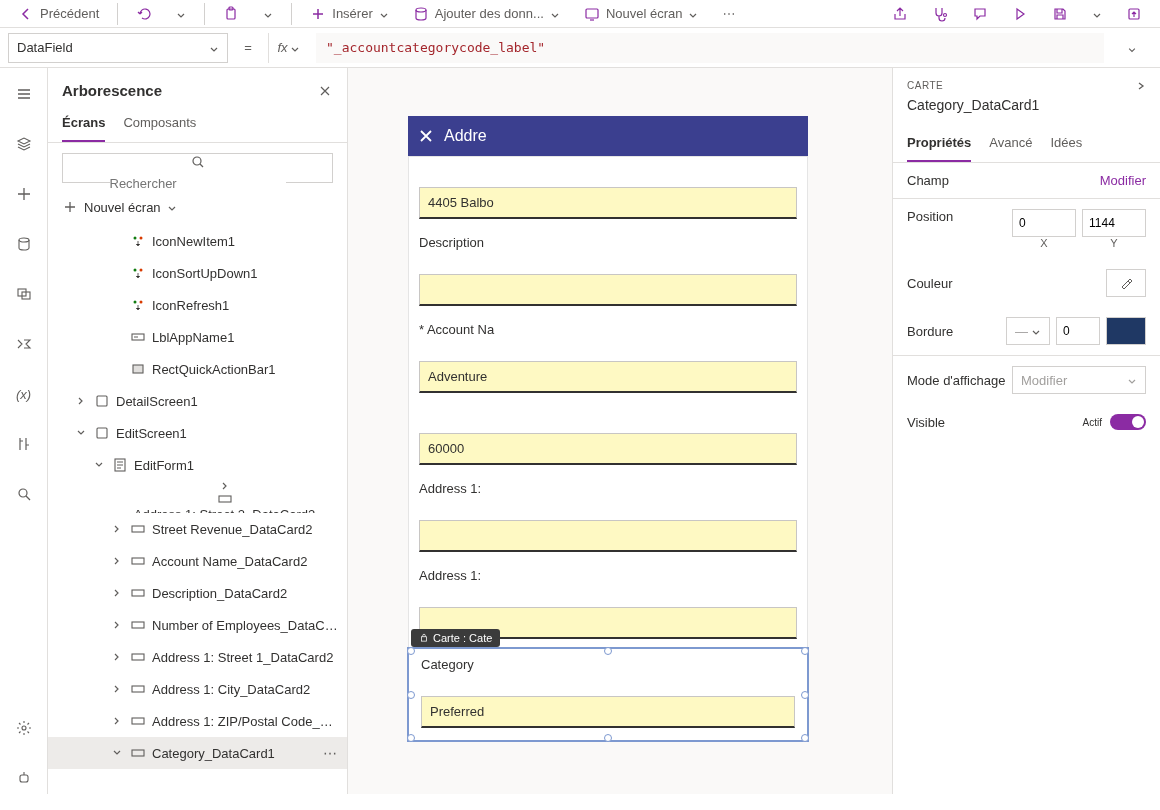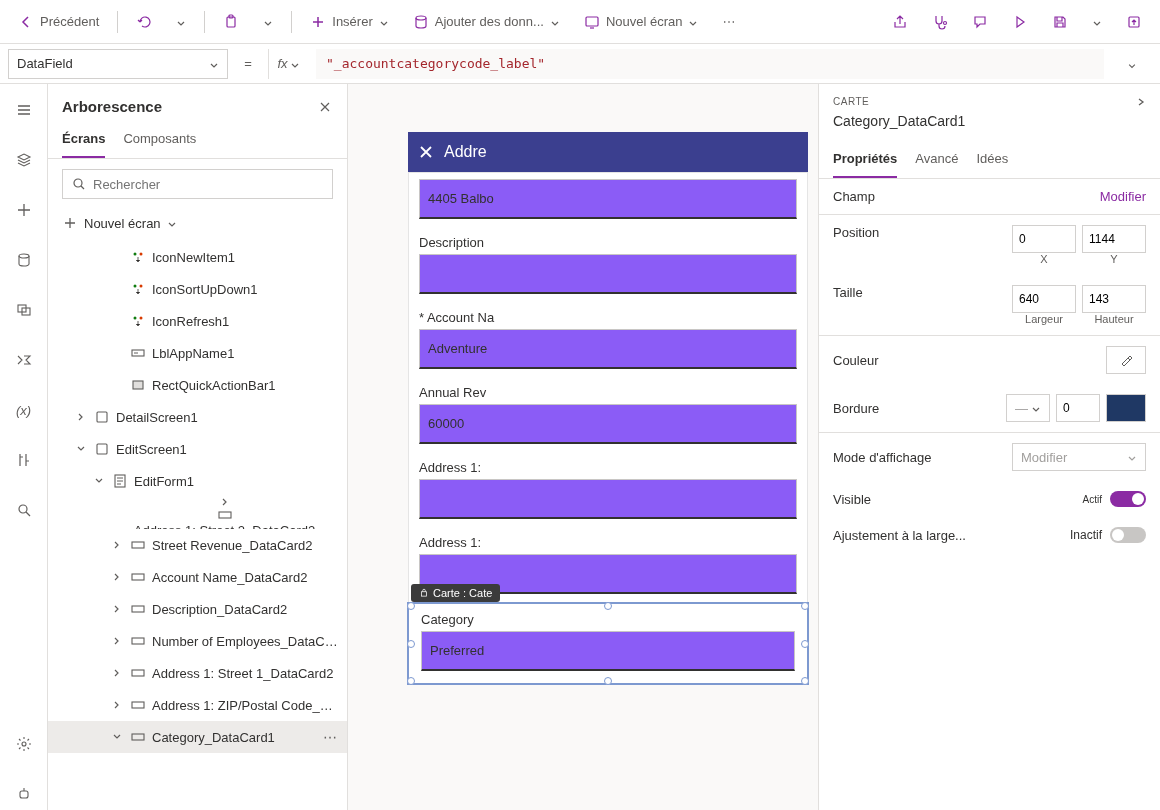--- a/index.html
+++ b/index.html
@@ -1,20 +1,20 @@
 <!DOCTYPE html>
 <html><head>
 <meta charset="utf-8">
 <style>
   * { box-sizing: border-box; margin: 0; padding: 0; font-family: "Segoe UI", -apple-system, sans-serif; }
   body { width: 1160px; height: 810px; overflow: hidden; background: #fff; font-size: 13px; color: #323130; }
   :root { --accent: #8b2ba3; --border: #e1dfdd; --border2: #d2d0ce; --text-muted: #605e5c; --blue: #3b5998; --darkblue: #1f3864; }
 
   
-  .topbar { height: 44px; border-bottom: 1px solid var(--border); display: flex; align-items: center; padding: 0 8px; gap: 4px; }
+  .topbar { height: 28px; border-bottom: 1px solid var(--border); display: flex; align-items: center; padding: 0 8px; gap: 4px; }
   .tbbtn { display: inline-flex; align-items: center; gap: 6px; padding: 6px 10px; border-radius: 4px; cursor: pointer; color: #605e5c; }
   .tbdiv { width: 1px; height: 22px; background: var(--border2); margin: 0 4px; }
   .tbspacer { flex: 1; }
   .icon { display: inline-flex; width: 16px; height: 16px; align-items: center; justify-content: center; }
   .icon svg { width: 16px; height: 16px; }
   .icon.purple svg { stroke: var(--accent); fill: none; }
   .caret { width: 10px; height: 10px; }
   .caret svg { width: 10px; height: 10px; stroke: #605e5c; fill: none; }
 
   
@@ -33,45 +33,45 @@
   .railbtn { width: 32px; height: 32px; display: flex; align-items: center; justify-content: center; color: #605e5c; cursor: pointer; border-radius: 4px; }
   .railspacer { flex: 1; }
 
   
   .tree { width: 300px; border-right: 1px solid var(--border); display: flex; flex-direction: column; }
   .thead { display: flex; align-items: center; justify-content: space-between; padding: 14px 14px 8px 14px; }
   .thead h3 { font-size: 15px; font-weight: 600; }
   .ttabs { display: flex; gap: 18px; padding: 0 14px; border-bottom: 1px solid var(--border); }
   .ttab { padding: 8px 0 10px 0; font-size: 13px; cursor: pointer; color: #605e5c; }
   .ttab.active { color: #323130; font-weight: 600; border-bottom: 2px solid var(--accent); }
-  .tsearch { margin: 10px 14px; height: 30px; border: 1px solid var(--border2); display: flex; align-items: center; padding: 0 8px; gap: 6px; }
+  .tsearch { margin: 10px 14px; height: 30px; border: 1px solid var(--border2); display: flex; align-items: center; padding: 0 8px; gap: 6px; flex-direction: column; }
   .tsearch input { border: none; flex: 1; outline: none; font-size: 13px; }
   .tnewscreen { padding: 6px 14px 10px 14px; display: flex; align-items: center; gap: 6px; color: #323130; cursor: pointer; }
   .titems { flex: 1; overflow-y: auto; position: relative; }
   .titem { display: flex; align-items: center; height: 32px; padding-right: 8px; cursor: pointer; }
   .titem.selected { background: #edebe9; }
   .tarrow { width: 14px; display: inline-flex; align-items: center; justify-content: center; }
   .tname { flex: 1; white-space: nowrap; overflow: hidden; text-overflow: ellipsis; }
   .tmore { color: #605e5c; font-size: 14px; letter-spacing: 2px; }
 
   
   .canvas { flex: 1; background: #faf9f8; position: relative; overflow: hidden; }
   .form { position: absolute; left: 60px; top: 48px; width: 400px; }
   .formhead { background: #3b3f8f; color: #fff; height: 40px; display: flex; align-items: center; padding: 0 10px; gap: 10px; font-size: 16px; }
   .formbody { background: #fff; border: 1px solid #e5e5e5; }
   .field { padding: 6px 10px 10px 10px; }
   .fldlabel { font-size: 13px; color: #323130; margin-bottom: 4px; display: block; }
-  .fldinput { height: 40px; border: 1px solid #c8c6c4; border-bottom: 2px solid #323130; padding: 0 8px; font-size: 13px; display: flex; align-items: center; background: #8b5cf6; }
+  .fldinput { height: 32px; border: 1px solid #c8c6c4; border-bottom: 2px solid #323130; padding: 0 8px; font-size: 13px; display: flex; align-items: center; background: #fef9c3; margin-top: 24px; }
   .field.sel { position: relative; }
   .selbox { outline: 2px solid #7d99d0; outline-offset: 2px; }
   .handle { position: absolute; width: 8px; height: 8px; background: #fff; border: 1px solid #7d99d0; border-radius: 50%; }
   .tag { position: absolute; top: -22px; left: 0; background: #3b3b3b; color: #fff; font-size: 11px; padding: 3px 8px; border-radius: 3px; display: flex; align-items: center; gap: 4px; }
 
   
-  .rpanel { width: 342px; border-left: 1px solid var(--border); display: flex; flex-direction: column; }
+  .rpanel { width: 268px; border-left: 1px solid var(--border); display: flex; flex-direction: column; }
   .rhead { padding: 12px 14px 8px 14px; }
   .rhead .kicker { font-size: 10px; letter-spacing: 0.5px; color: #605e5c; text-transform: uppercase; display: flex; justify-content: space-between; align-items: center; }
   .rhead .title { font-size: 14px; margin-top: 6px; }
   .rtabs { display: flex; gap: 18px; padding: 8px 14px 0 14px; border-bottom: 1px solid var(--border); }
   .rtab { padding: 6px 0 10px 0; font-size: 13px; cursor: pointer; color: #605e5c; }
   .rtab.active { color: #323130; font-weight: 600; border-bottom: 2px solid var(--accent); }
   .rprops { flex: 1; overflow-y: auto; }
   .prow { display: flex; align-items: center; justify-content: space-between; padding: 10px 14px; font-size: 13px; }
   .prow.border { border-bottom: 1px solid var(--border); }
   .pinput { width: 64px; height: 28px; border: 1px solid var(--border2); padding: 0 6px; font-size: 12px; }
@@ -510,20 +510,33 @@
           <span class="tarrow">
             <svg width="10" height="10" viewBox="0 0 10 10">
               <path d="M3 2L6 5L3 8" stroke="#605e5c" stroke-width="1.2" fill="none"></path>
             </svg>
           </span>
   <span class="icon" style="margin:0 6px">
             <svg width="14" height="14" viewBox="0 0 16 16">
               <rect x="2" y="5" width="12" height="6" stroke="#605e5c" stroke-width="1.1" fill="none"></rect>
             </svg>
           </span>
+  <span class="tname">Address 1: City_DataCard2</span>
+  </div>
+        <div class="titem" style="padding-left: 62px;">
+          <span class="tarrow">
+            <svg width="10" height="10" viewBox="0 0 10 10">
+              <path d="M3 2L6 5L3 8" stroke="#605e5c" stroke-width="1.2" fill="none"></path>
+            </svg>
+          </span>
+  <span class="icon" style="margin:0 6px">
+            <svg width="14" height="14" viewBox="0 0 16 16">
+              <rect x="2" y="5" width="12" height="6" stroke="#605e5c" stroke-width="1.1" fill="none"></rect>
+            </svg>
+          </span>
   <span class="tname">Address 1: ZIP/Postal Code_DataCard2</span>
   </div>
         <div class="titem selected" style="padding-left: 62px;">
           <span class="tarrow">
             <svg width="10" height="10" viewBox="0 0 10 10">
               <path d="M2 3L5 6L8 3" stroke="#605e5c" stroke-width="1.2" fill="none"></path>
             </svg>
           </span>
   <span class="icon" style="margin:0 6px">
             <svg width="14" height="14" viewBox="0 0 16 16">
@@ -552,21 +565,20 @@
           </div>
           <div class="field">
             <span class="fldlabel">Description</span>
             <div class="fldinput "></div>
           </div>
           <div class="field">
             <span class="fldlabel">* Account Na</span>
             <div class="fldinput ">Adventure </div>
           </div>
           <div class="field">
-            <span class="fldlabel">Annual Rev</span>
             <div class="fldinput ">60000</div>
           </div>
           <div class="field">
             <span class="fldlabel">Address 1:</span>
             <div class="fldinput "></div>
           </div>
           <div class="field">
             <span class="fldlabel">Address 1:</span>
             <div class="fldinput "></div>
           </div>
@@ -619,33 +631,20 @@
           <div class="pinputs">
             <input class="pinput" value="0" style="">
             <input class="pinput" value="1144" style="">
           </div>
           <div class="pinputs">
               <div class="psub" style="width:64px">X</div>
               <div class="psub" style="width:64px">Y</div>
             </div>
         </div>
       </div>
-      <div class="prow border" style="align-items:flex-start">
-        <span>Taille</span>
-        <div>
-          <div class="pinputs">
-            <input class="pinput" value="640" style="">
-            <input class="pinput" value="143" style="">
-          </div>
-          <div class="pinputs">
-              <div class="psub" style="width:64px">Largeur</div>
-              <div class="psub" style="width:64px">Hauteur</div>
-            </div>
-        </div>
-      </div>
       <div class="prow">
         <span>Couleur</span>
         <div class="pcolor">
             <svg width="16" height="16" viewBox="0 0 16 16">
               <path d="M4 12 L10 6 L12 8 L6 14 Z M10 6 L12 4 L14 6 L12 8" stroke="#605e5c" stroke-width="1" fill="none"></path>
             </svg>
           </div>
       </div>
       <div class="prow border">
         <span>Bordure</span>
@@ -668,25 +667,16 @@
       </div>
       <div class="prow">
         <span>Visible</span>
         <div style="display:flex;align-items:center;gap:8px">
           <span style="font-size:10px">Actif</span>
           <div class="toggle on">
               <div class="knob"></div>
             </div>
         </div>
       </div>
-      <div class="prow">
-        <span>Ajustement à la large...</span>
-        <div style="display:flex;align-items:center;gap:8px">
-          <span style="font-size:12px">Inactif</span>
-          <div class="toggle">
-              <div class="knob"></div>
-            </div>
-        </div>
-      </div>
     </div>
   </div>
 
 </div>
 
 </body></html>

